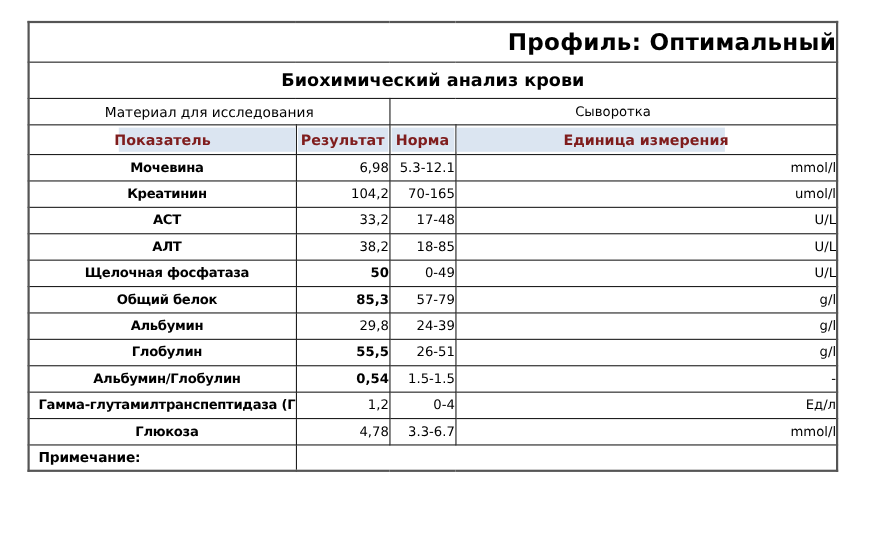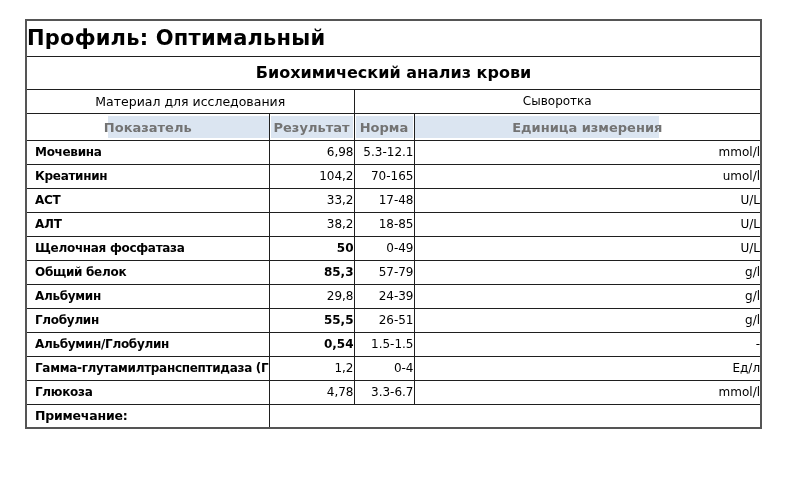--- a/index.html
+++ b/index.html
@@ -26,21 +26,21 @@
   table.report td {
     border: 1px solid #1f1f1f;
     box-sizing: border-box;
     padding: 0;
     overflow: hidden;
     vertical-align: middle;
   }
   
   .title-row td {
     height: 36px;
-    text-align: left;
+    text-align: right;
     font-size: 21px;
     font-weight: 700;
     letter-spacing: 0.2px;
   }
   .subtitle-row td {
     height: 33px;
     text-align: center;
     font-size: 16px;
     font-weight: 700;
   }
@@ -61,38 +61,38 @@
     height: 27px;
     position: relative;
     text-align: center;
     border-bottom: 2px solid #262626;
   }
   .header-row .ht {
     position: relative;
     z-index: 1;
     font-weight: 700;
     font-size: 13px;
-    color: #737373;
+    color: #7f1d1d;
   }
   .hl {
     position: absolute;
     top: 2px;
     bottom: 2px;
     background: var(--hl, #dbe5f1);
     z-index: 0;
   }
   .hl1 { left: 81px; right: 0; }
   .hl2 { left: 1px; right: 1px; }
   .hl3 { left: 1px; right: 1px; }
   .hl4 { left: 0; width: 244px; }
   
   .data-row td { height: 24px; font-size: 12px; }
   .c-name {
     font-weight: 700;
-    text-align: left;
+    text-align: center;
     padding-left: 8px !important;
     letter-spacing: -0.3px;
     white-space: nowrap;
   }
   .c-result, .c-norm, .c-unit { text-align: right; font-weight: 400; }
   .data-row.flagged .c-result { font-weight: 700; }
   
   .note-row td { height: 24px; border-top: 2px solid #262626; }
   .note-label {
     font-weight: 700;

